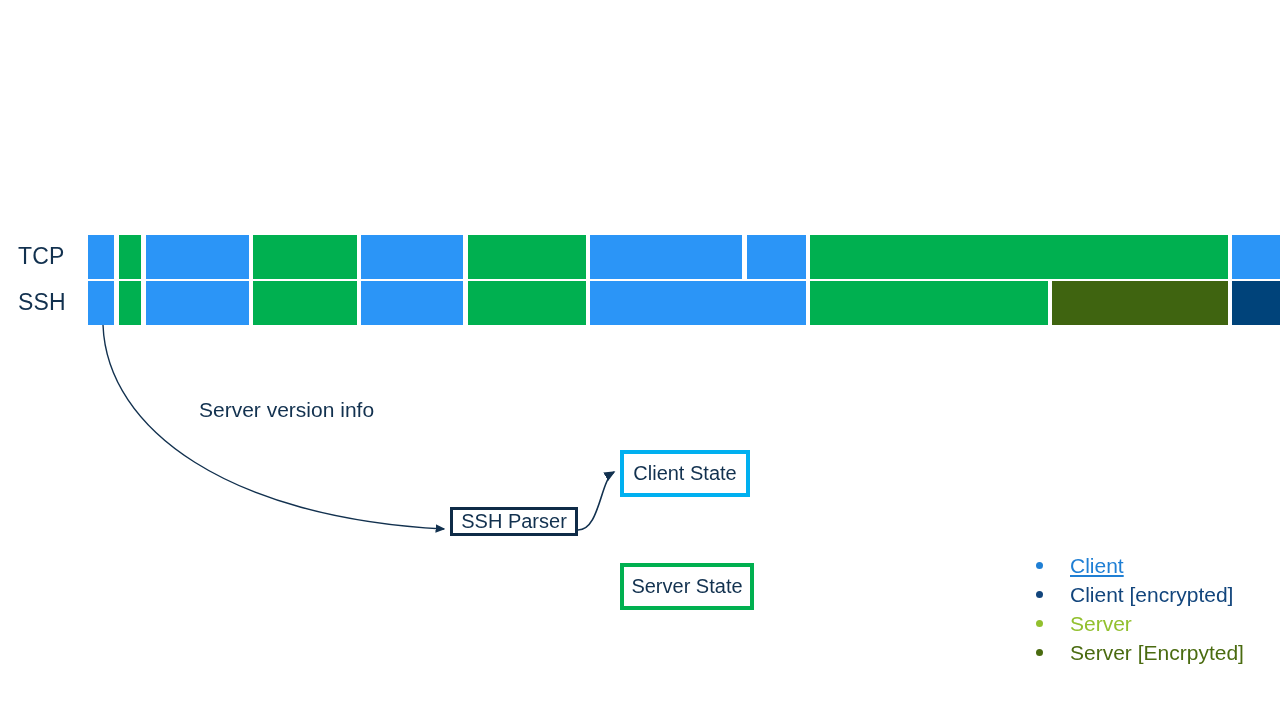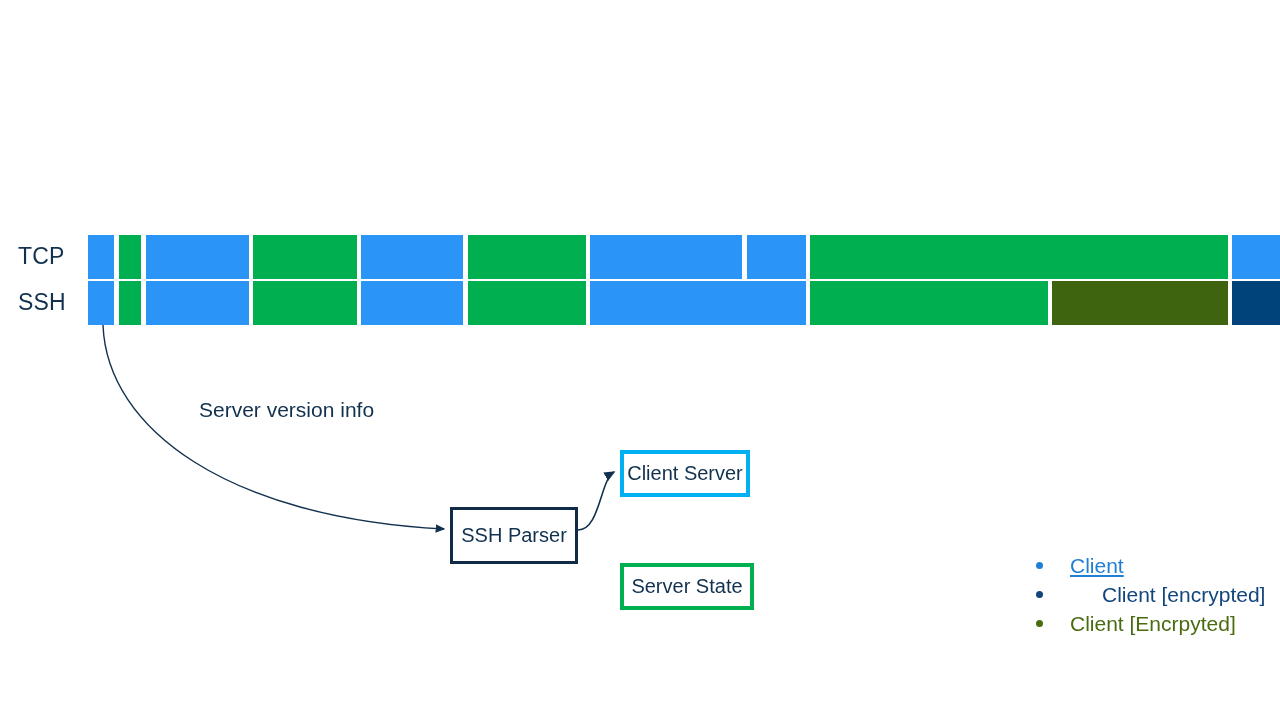--- a/index.html
+++ b/index.html
@@ -77,21 +77,21 @@
     display: flex;
     align-items: center;
     justify-content: center;
     background: #ffffff;
     color: #12314f;
     font-size: 20px;
     white-space: nowrap;
   }
   #box-ssh-parser {
     left: 450px; top: 507px;
-    width: 128px; height: 57px;
+    width: 128px; height: 29px;
     border: 3px solid #0f2b47;
   }
   #box-client-state {
     left: 620px; top: 450px;
     width: 130px; height: 47px;
     border: 4px solid #00b0f0;
   }
   #box-server-state {
     left: 620px; top: 563px;
     width: 134px; height: 47px;
@@ -165,31 +165,35 @@
         <path d="M0,0 L7,3 L0,6 z" fill="#12314f"></path>
       </marker>
     </defs>
     <path d="M 103,325 C 107,430 230,518 444,529" fill="none" stroke="#12314f" stroke-width="1.4" marker-end="url(#arrowhead)"></path>
     <path d="M 578,530 C 600,530 600,480 614,472" fill="none" stroke="#12314f" stroke-width="1.6" marker-end="url(#arrowhead)"></path>
   </svg>
 
   <div id="caption-client-version">Server version info</div>
 
   <div class="node-box" id="box-ssh-parser">SSH Parser</div>
-  <div class="node-box" id="box-client-state">Client Server</div>
+  <div class="node-box" id="box-client-state">Client State</div>
   <div class="node-box" id="box-server-state">Server State</div>
 
   <div id="legend">
       <div class="legend-item">
         <span class="legend-bullet" style="background: rgb(31, 127, 212);"></span>
         <span class="legend-text" style="color: rgb(31, 127, 212); text-decoration: underline;">Client</span>
       </div>
       <div class="legend-item">
         <span class="legend-bullet" style="background: rgb(18, 69, 124);"></span>
-        <span class="legend-text" style="color: rgb(18, 69, 124); margin-left: 32px;">Client [encrypted]</span>
+        <span class="legend-text" style="color: rgb(18, 69, 124);">Client [encrypted]</span>
+      </div>
+      <div class="legend-item">
+        <span class="legend-bullet" style="background: rgb(146, 192, 46);"></span>
+        <span class="legend-text" style="color: rgb(146, 192, 46);">Server</span>
       </div>
       <div class="legend-item">
         <span class="legend-bullet" style="background: rgb(74, 107, 16);"></span>
-        <span class="legend-text" style="color: rgb(74, 107, 16);">Client [Encrpyted]</span>
+        <span class="legend-text" style="color: rgb(74, 107, 16);">Server [Encrpyted]</span>
       </div>
     </div>
 
 </div>
 
 </body></html>

